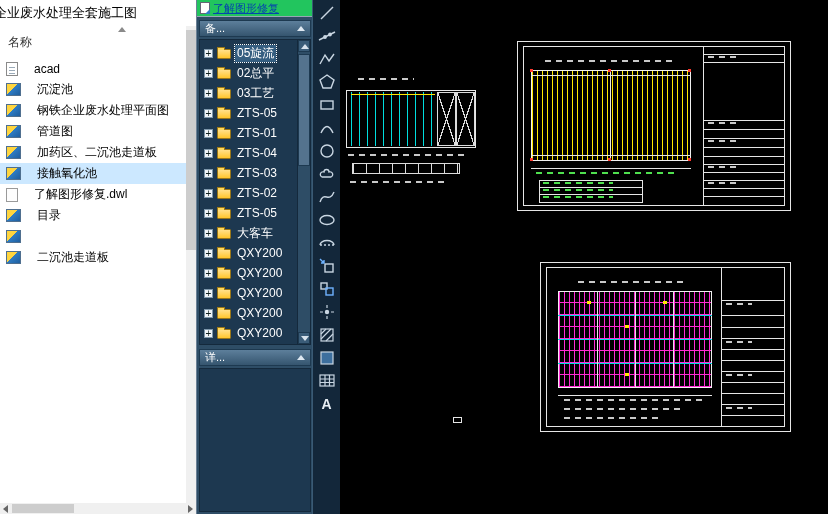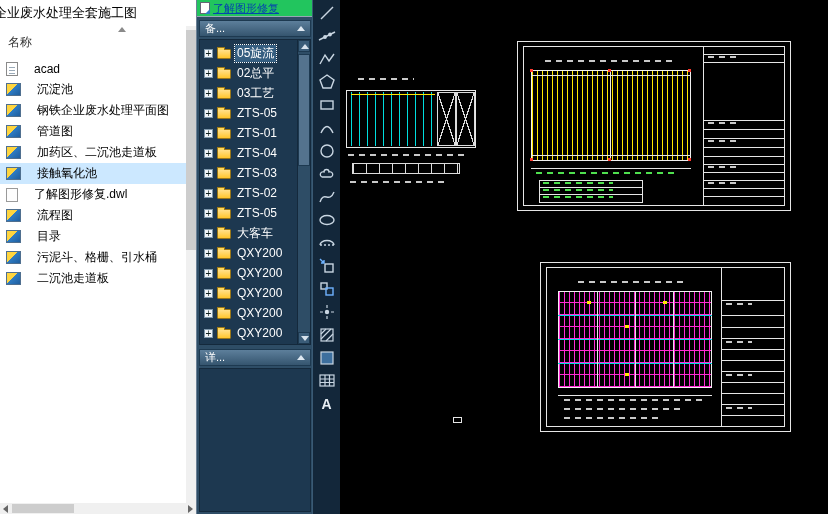--- a/index.html
+++ b/index.html
@@ -113,29 +113,24 @@
       <div class="file-row selected">
         <span class="icon dwg"></span>
         <span>接触氧化池</span>
       </div>
       <div class="file-row">
         <span class="icon plain"></span>
         <span>了解图形修复.dwl</span>
       </div>
       <div class="file-row">
         <span class="icon dwg"></span>
-        <span>流程图</span>
-      </div>
-      <div class="file-row">
-        <span class="icon dwg"></span>
         <span>目录</span>
       </div>
       <div class="file-row">
         <span class="icon dwg"></span>
-        <span>污泥斗、格栅、引水桶</span>
       </div>
       <div class="file-row">
         <span class="icon dwg"></span>
         <span>二沉池走道板</span>
       </div>
     </div>
 
     <div class="fp-vscroll">
       <div class="thumb"></div>
     </div>

